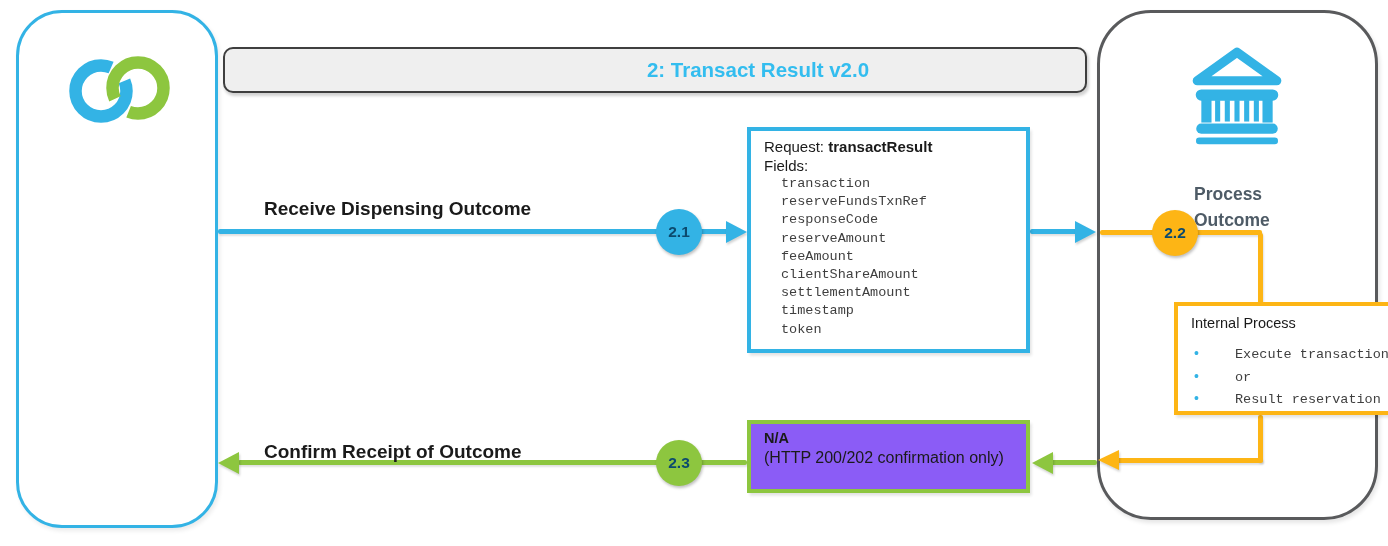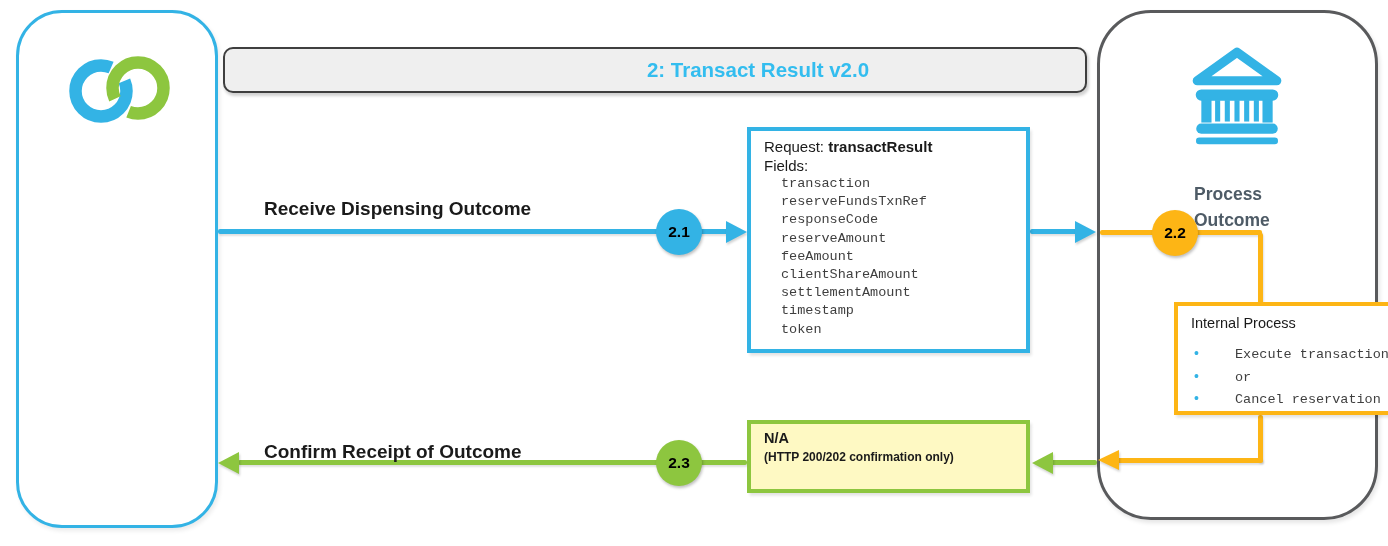--- a/index.html
+++ b/index.html
@@ -55,46 +55,46 @@
         filter: drop-shadow(1px 2px 1px rgba(0,0,0,.18)); }
   .ah-r { border-left:21px solid; }
   .ah-l { border-right:21px solid; }
   .ah-sm { border-top-width:10px; border-bottom-width:10px; }
 
   .flow-label { position:absolute; font-size:19px; font-weight:bold; color:var(--ink);
                 white-space:nowrap; z-index:2; }
   .badge {
     position:absolute; width:46px; height:46px; border-radius:50%;
     display:flex; align-items:center; justify-content:center;
-    color:#000000; font-size:15.5px; font-weight:bold; z-index:3;
+    color:#0c4a6e; font-size:15.5px; font-weight:bold; z-index:3;
     box-shadow: 1px 2px 3px rgba(0,0,0,.25);
   }
   .bg-cyan { background:var(--cyan); }
   .bg-green { background:var(--green); }
   .bg-orange { background:var(--orange); }
 
   
   .rbox {
     position:absolute; left:747px; top:127px; width:283px; height:226px;
     background:#fff; border:4px solid var(--cyan); z-index:2;
     padding:6px 0 0 13px; box-shadow: 1.5px 2.5px 3px rgba(0,0,0,.12);
   }
   .rq-line { font-size:15px; line-height:19px; color:var(--ink); }
   .fields { margin-left:17px; }
   .field { font-family:"Liberation Mono","DejaVu Sans Mono",monospace;
            font-size:13.5px; line-height:18.2px; color:var(--mono-ink); }
 
   
   .nbox {
     position:absolute; left:747px; top:420px; width:283px; height:73px;
-    background:#fef9c3; border:4px solid var(--green); z-index:2;
+    background:#8b5cf6; border:4px solid var(--green); z-index:2;
     padding:5px 8px 0 13px; box-shadow: 1.5px 2.5px 3px rgba(0,0,0,.12);
   }
   .n-title { font-size:14.5px; font-weight:bold; color:var(--ink); line-height:19px; }
-  .n-note  { font-size:12px; color:var(--ink); line-height:19px;font-weight:bold; }
+  .n-note  { font-size:16px; color:var(--ink); line-height:19px; }
 
   
   .ibox {
     position:absolute; left:1174px; top:302px; width:274px; height:113px;
     background:#fff; border:4px solid var(--orange); z-index:2;
     padding:9px 4px 0 13px; box-shadow: 1.5px 2.5px 3px rgba(0,0,0,.12);
   }
   .ibox-title { font-size:14.5px; color:var(--ink); }
   .ip-list { margin-top:12px; }
   .ip-row { display:flex; align-items:baseline; line-height:21.5px; }
@@ -172,21 +172,21 @@
         <div class="ip-row">
         <span class="ip-bullet">•</span>
         <span class="ip-text">Execute transaction</span>
       </div>
         <div class="ip-row">
         <span class="ip-bullet">•</span>
         <span class="ip-text">or</span>
       </div>
         <div class="ip-row">
         <span class="ip-bullet">•</span>
-        <span class="ip-text">Cancel reservation</span>
+        <span class="ip-text">Result reservation</span>
       </div>
       </div>
   </div>
 
   <div class="hline c-green" style="left:1050px; top:460px; width:47px;"></div>
   <div class="ah ah-l" style="left:1032px; top:452px; border-right-color:var(--green);"></div>
 
   <div class="nbox">
     <div class="n-title">N/A</div>
     <div class="n-note">(HTTP 200/202 confirmation only)</div>

